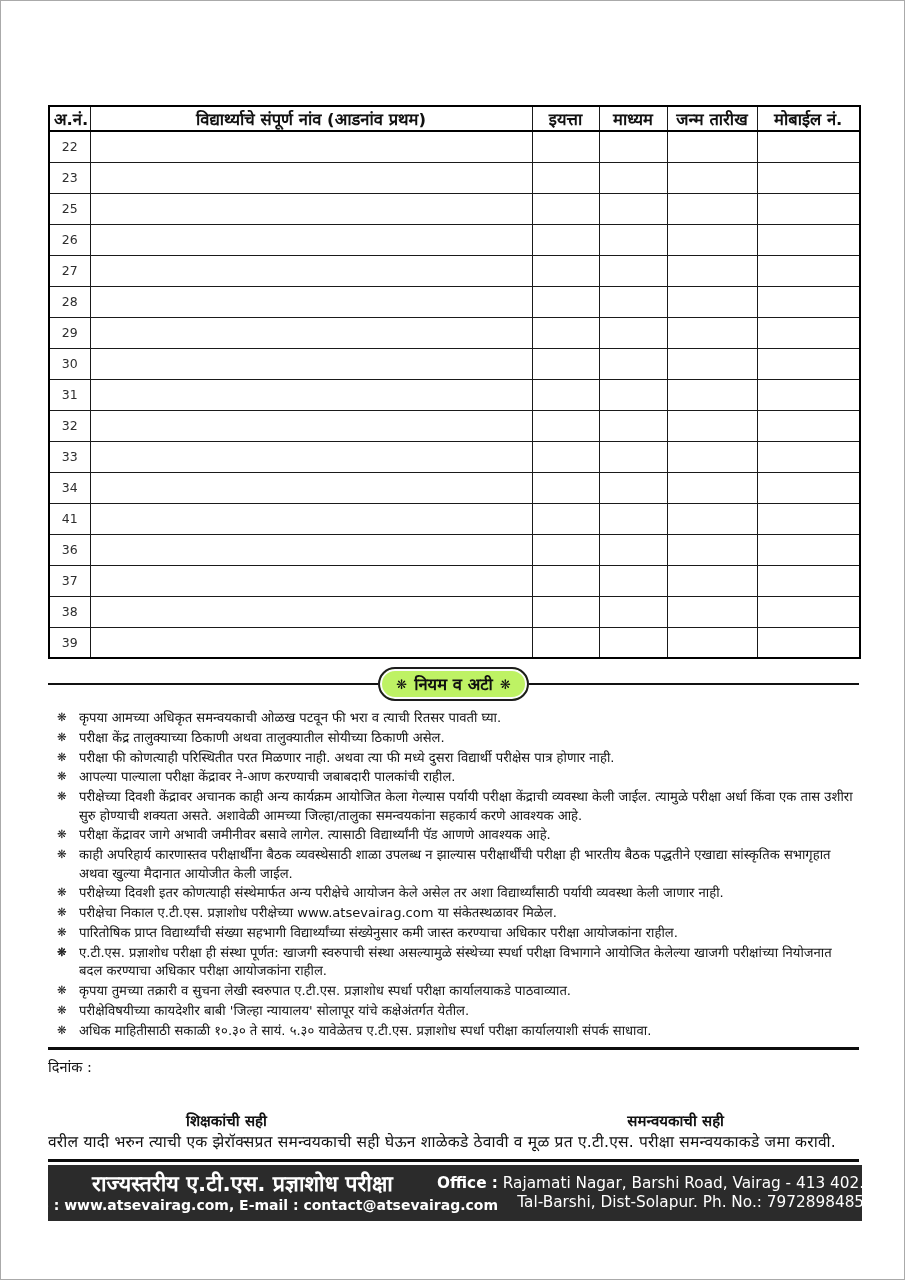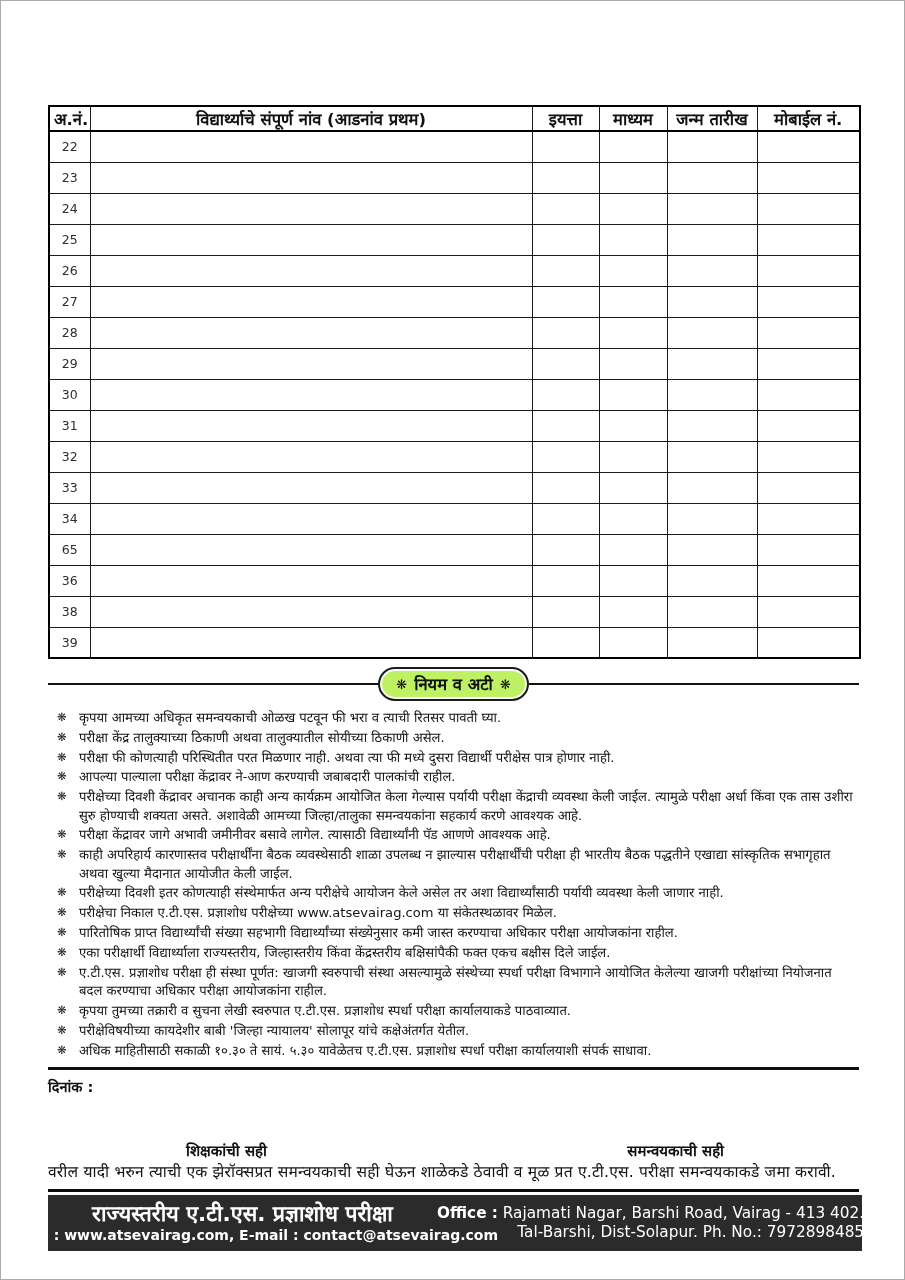--- a/index.html
+++ b/index.html
@@ -73,24 +73,24 @@
   }
   .rule-item .bullet {
     position: absolute; left: 9px; top: 0;
     font-size: 11.5px; color: #222;
   }
 
   .thick-rule { height: 3px; background: #0d0d0d; width: 811px; }
   .rule-after-list { margin-top: 7px; }
 
   
-  .date-line { margin-top: 6px; font-size: 14.5px; font-weight: bold; }
+  .date-line { margin-top: 6px; font-size: 14.5px; font-weight: normal; }
   .sign-row {
     display: flex; justify-content: space-between;
-    margin-top: 44px;
+    margin-top: 34px;
     padding: 0 135px 0 138px;
     font-size: 15px; font-weight: bold;
   }
   .note-line {
     font-size: 15.6px;
     letter-spacing: 0.2px;
     white-space: nowrap;
   }
   .rule-above-footer { margin-top: 7px; }
 
@@ -160,28 +160,20 @@
         </tr>
         <tr>
           <td class="num">23</td>
           <td></td>
           <td></td>
           <td></td>
           <td></td>
           <td></td>
         </tr>
         <tr>
-          <td class="num">24</td>
-          <td></td>
-          <td></td>
-          <td></td>
-          <td></td>
-          <td></td>
-        </tr>
-        <tr>
           <td class="num">25</td>
           <td></td>
           <td></td>
           <td></td>
           <td></td>
           <td></td>
         </tr>
         <tr>
           <td class="num">26</td>
           <td></td>
@@ -248,29 +240,37 @@
         </tr>
         <tr>
           <td class="num">34</td>
           <td></td>
           <td></td>
           <td></td>
           <td></td>
           <td></td>
         </tr>
         <tr>
-          <td class="num">65</td>
+          <td class="num">41</td>
           <td></td>
           <td></td>
           <td></td>
           <td></td>
           <td></td>
         </tr>
         <tr>
           <td class="num">36</td>
+          <td></td>
+          <td></td>
+          <td></td>
+          <td></td>
+          <td></td>
+        </tr>
+        <tr>
+          <td class="num">37</td>
           <td></td>
           <td></td>
           <td></td>
           <td></td>
           <td></td>
         </tr>
         <tr>
           <td class="num">38</td>
           <td></td>
           <td></td>
@@ -301,21 +301,21 @@
       <div class="rule-item"><span class="bullet">❋</span><span>कृपया आमच्या अधिकृत समन्वयकाची ओळख पटवून फी भरा व त्याची रितसर पावती घ्या.</span></div>
       <div class="rule-item"><span class="bullet">❋</span><span>परीक्षा केंद्र तालुक्याच्या ठिकाणी अथवा तालुक्यातील सोयीच्या ठिकाणी असेल.</span></div>
       <div class="rule-item"><span class="bullet">❋</span><span>परीक्षा फी कोणत्याही परिस्थितीत परत मिळणार नाही. अथवा त्या फी मध्ये दुसरा विद्यार्थी परीक्षेस पात्र होणार नाही.</span></div>
       <div class="rule-item"><span class="bullet">❋</span><span>आपल्या पाल्याला परीक्षा केंद्रावर ने-आण करण्याची जबाबदारी पालकांची राहील.</span></div>
       <div class="rule-item"><span class="bullet">❋</span><span>परीक्षेच्या दिवशी केंद्रावर अचानक काही अन्य कार्यक्रम आयोजित केला गेल्यास पर्यायी परीक्षा केंद्राची व्यवस्था केली जाईल. त्यामुळे परीक्षा अर्धा किंवा एक तास उशीरा सुरु होण्याची शक्यता असते. अशावेळी आमच्या जिल्हा/तालुका समन्वयकांना सहकार्य करणे आवश्यक आहे.</span></div>
       <div class="rule-item"><span class="bullet">❋</span><span>परीक्षा केंद्रावर जागे अभावी जमीनीवर बसावे लागेल. त्यासाठी विद्यार्थ्यांनी पॅड आणणे आवश्यक आहे.</span></div>
       <div class="rule-item"><span class="bullet">❋</span><span>काही अपरिहार्य कारणास्तव परीक्षार्थींना बैठक व्यवस्थेसाठी शाळा उपलब्ध न झाल्यास परीक्षार्थींची परीक्षा ही भारतीय बैठक पद्धतीने एखाद्या सांस्कृतिक सभागृहात अथवा खुल्या मैदानात आयोजीत केली जाईल.</span></div>
       <div class="rule-item"><span class="bullet">❋</span><span>परीक्षेच्या दिवशी इतर कोणत्याही संस्थेमार्फत अन्य परीक्षेचे आयोजन केले असेल तर अशा विद्यार्थ्यांसाठी पर्यायी व्यवस्था केली जाणार नाही.</span></div>
       <div class="rule-item"><span class="bullet">❋</span><span>परीक्षेचा निकाल ए.टी.एस. प्रज्ञाशोध परीक्षेच्या www.atsevairag.com या संकेतस्थळावर मिळेल.</span></div>
       <div class="rule-item"><span class="bullet">❋</span><span>पारितोषिक प्राप्त विद्यार्थ्यांची संख्या सहभागी विद्यार्थ्यांच्या संख्येनुसार कमी जास्त करण्याचा अधिकार परीक्षा आयोजकांना राहील.</span></div>
-      <div class="rule-item"><span class="bullet">❋</span><span>एका परीक्षार्थी विद्यार्थ्याला राज्यस्तरीय, जिल्हास्तरीय किंवा केंद्रस्तरीय बक्षिसांपैकी फक्त एकच बक्षीस दिले जाईल.</span></div>
+      <div class="rule-item"><span class="bullet">❋</span></div>
       <div class="rule-item"><span class="bullet">❋</span><span>ए.टी.एस. प्रज्ञाशोध परीक्षा ही संस्था पूर्णत: खाजगी स्वरुपाची संस्था असल्यामुळे संस्थेच्या स्पर्धा परीक्षा विभागाने आयोजित केलेल्या खाजगी परीक्षांच्या नियोजनात बदल करण्याचा अधिकार परीक्षा आयोजकांना राहील.</span></div>
       <div class="rule-item"><span class="bullet">❋</span><span>कृपया तुमच्या तक्रारी व सुचना लेखी स्वरुपात ए.टी.एस. प्रज्ञाशोध स्पर्धा परीक्षा कार्यालयाकडे पाठवाव्यात.</span></div>
       <div class="rule-item"><span class="bullet">❋</span><span>परीक्षेविषयीच्या कायदेशीर बाबी 'जिल्हा न्यायालय' सोलापूर यांचे कक्षेअंतर्गत येतील.</span></div>
       <div class="rule-item"><span class="bullet">❋</span><span>अधिक माहितीसाठी सकाळी १०.३० ते सायं. ५.३० यावेळेतच ए.टी.एस. प्रज्ञाशोध स्पर्धा परीक्षा कार्यालयाशी संपर्क साधावा.</span></div>
     </div>
 
   <div class="thick-rule rule-after-list"></div>
 
   <div class="date-line">दिनांक :</div>
 

